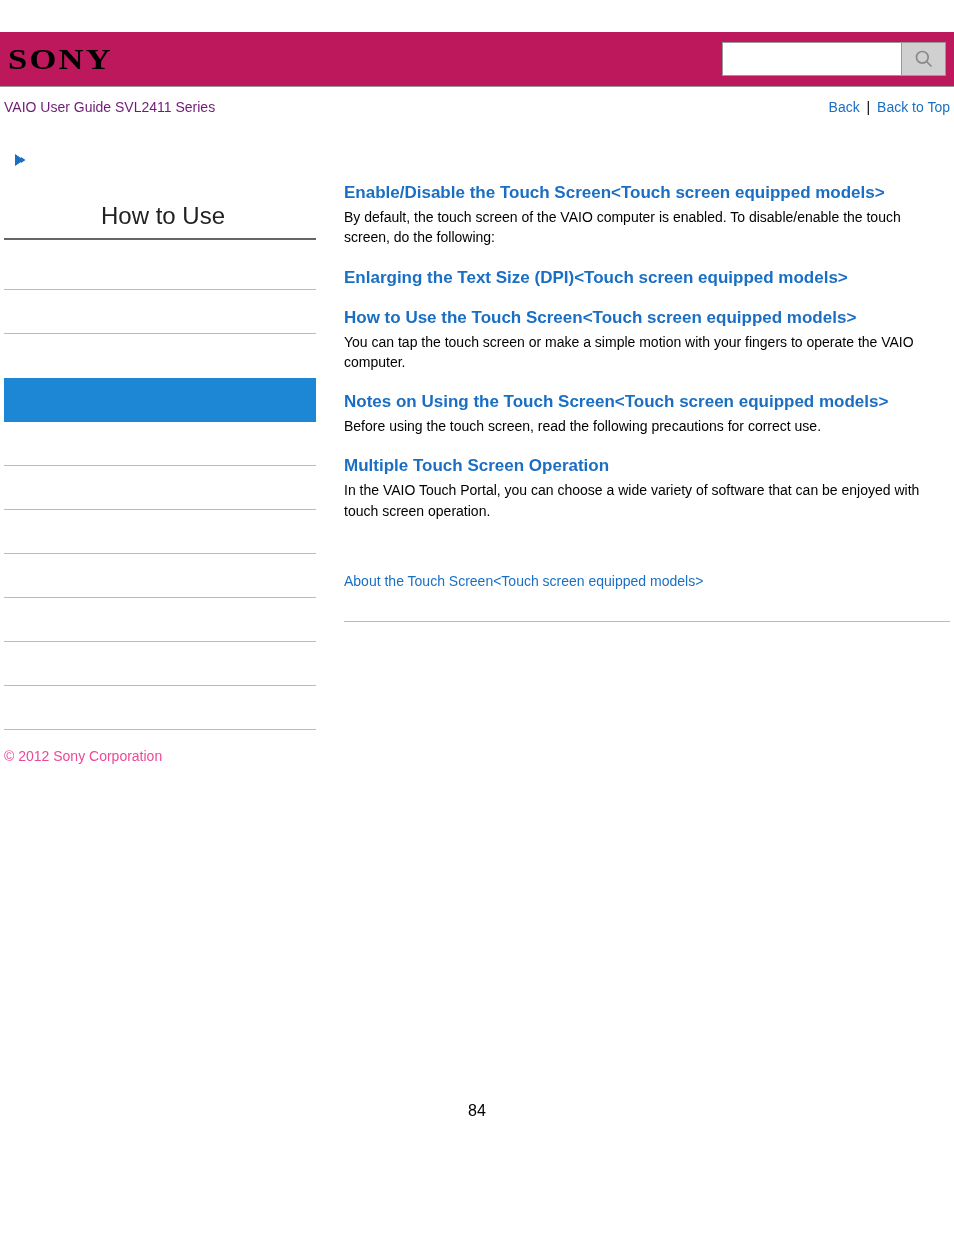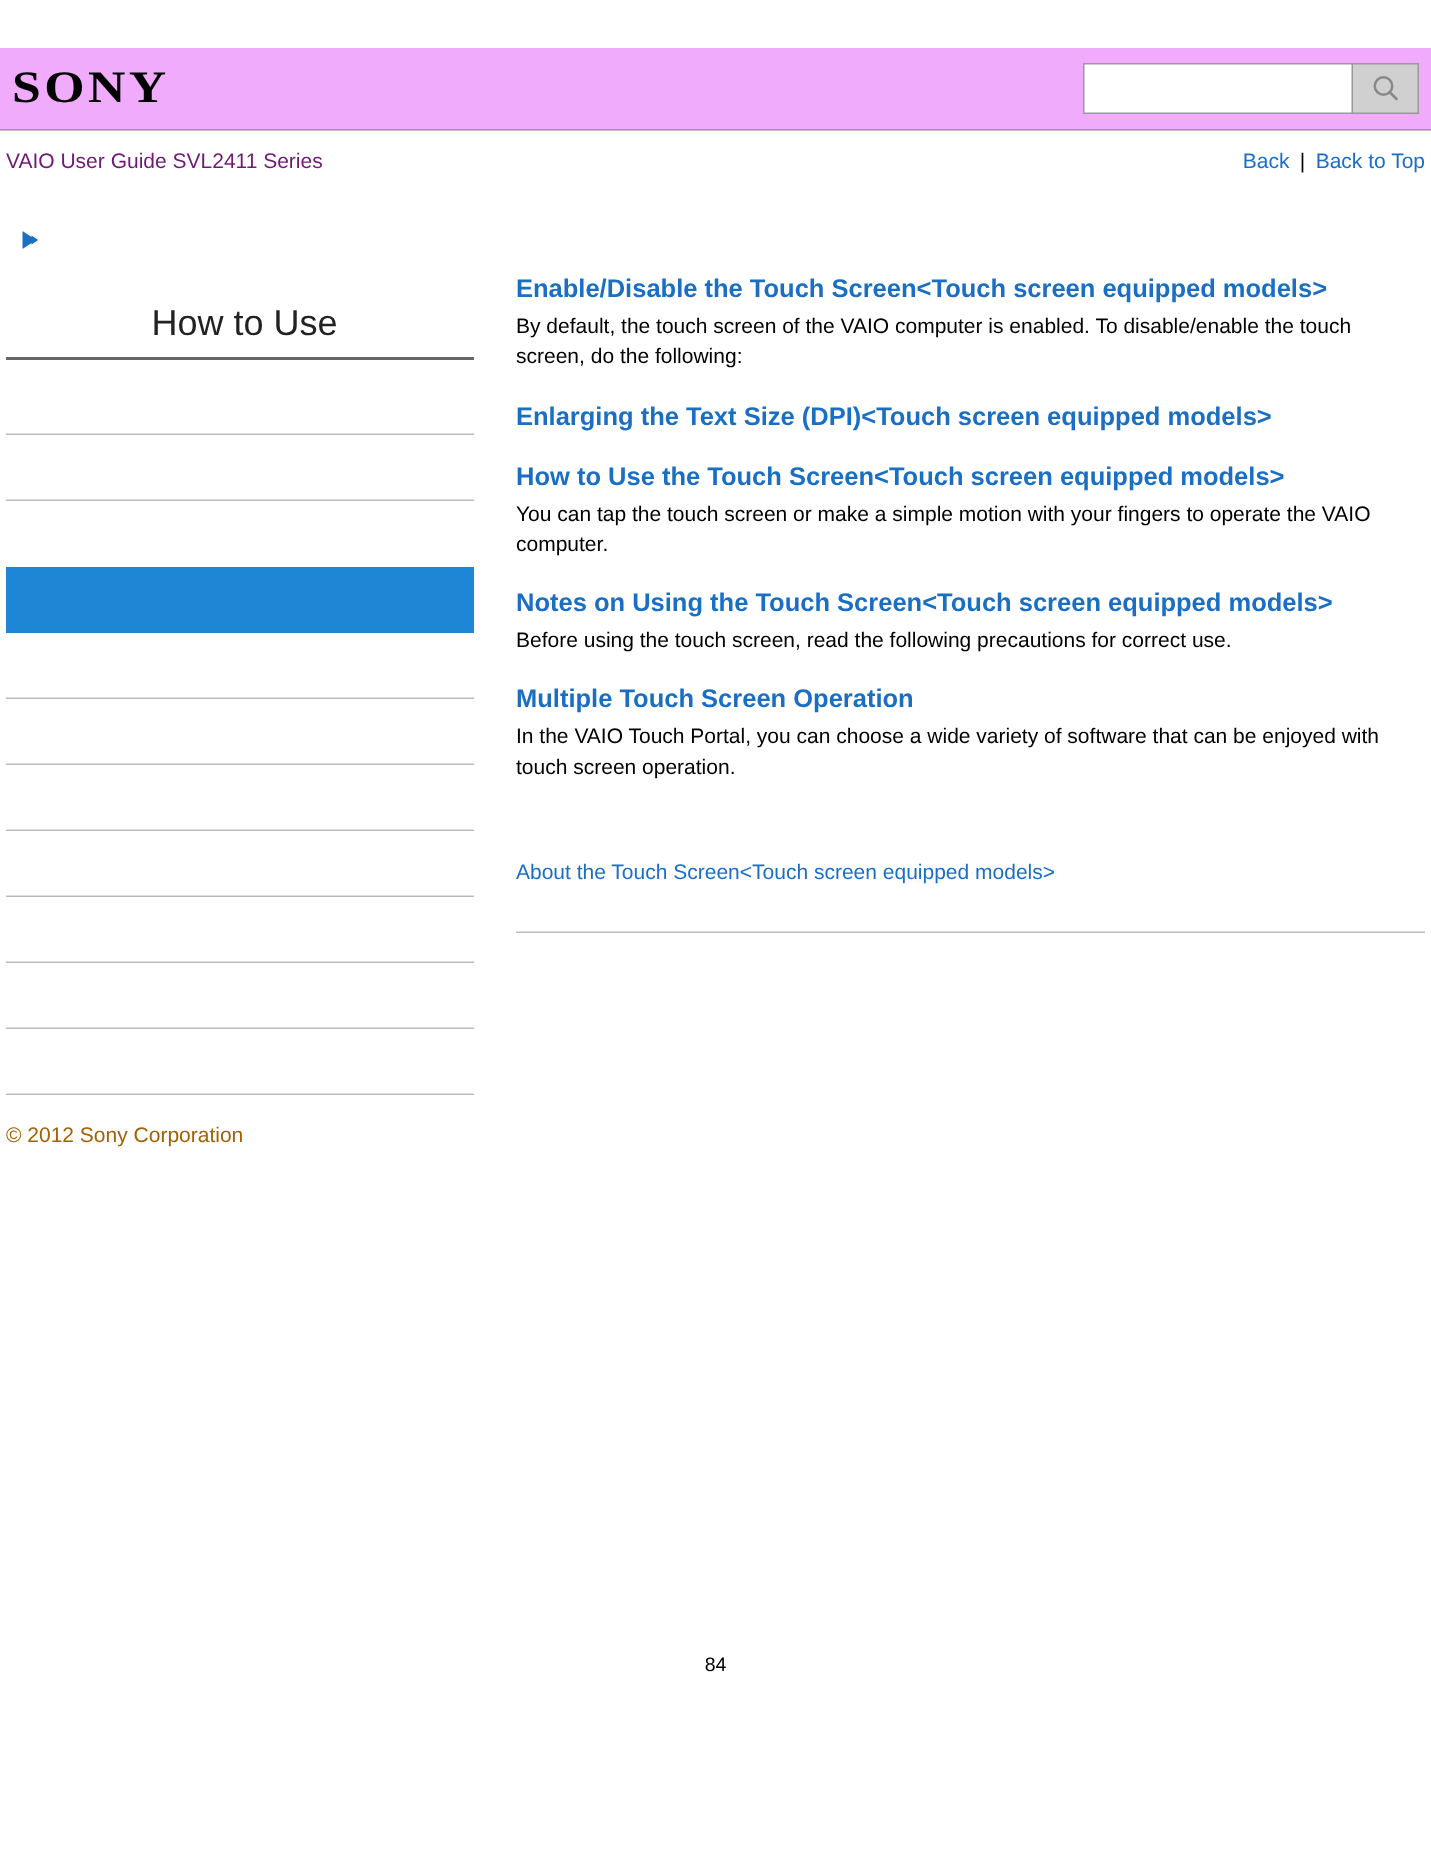--- a/index.html
+++ b/index.html
@@ -5,21 +5,21 @@
     * { margin: 0; padding: 0; box-sizing: border-box; }
     body {
       font-family: Arial, Helvetica, sans-serif;
       font-size: 14px;
       color: #333;
       width: 954px;
       margin: 0 auto;
       background: #fff;
     }
     .header {
-      background: #f0abfc;
+      background: #be185d;
       display: flex;
       justify-content: space-between;
       align-items: center;
       padding: 10px 8px;
       border-bottom: 1px solid #999;
       margin-top: 32px;
     }
     .logo {
       font-family: "Times New Roman", serif;
       font-weight: bold;
@@ -115,25 +115,25 @@
     }
     .related-link {
       color: #1a6fc4;
       font-size: 14px;
       cursor: pointer;
     }
     .footer {
       clear: both;
       padding: 18px 4px;
       font-size: 14px;
-      color: #a16207;
+      color: #ec4899;
     }
     .page-number {
       text-align: center;
-      font-size: 13px;
+      font-size: 16px;
       color: #000;
       margin-top: 320px;
       padding-bottom: 30px;
     }
   </style>
 </head>
 <body>
 
 <div class="header">
   <div class="logo">SONY</div>

